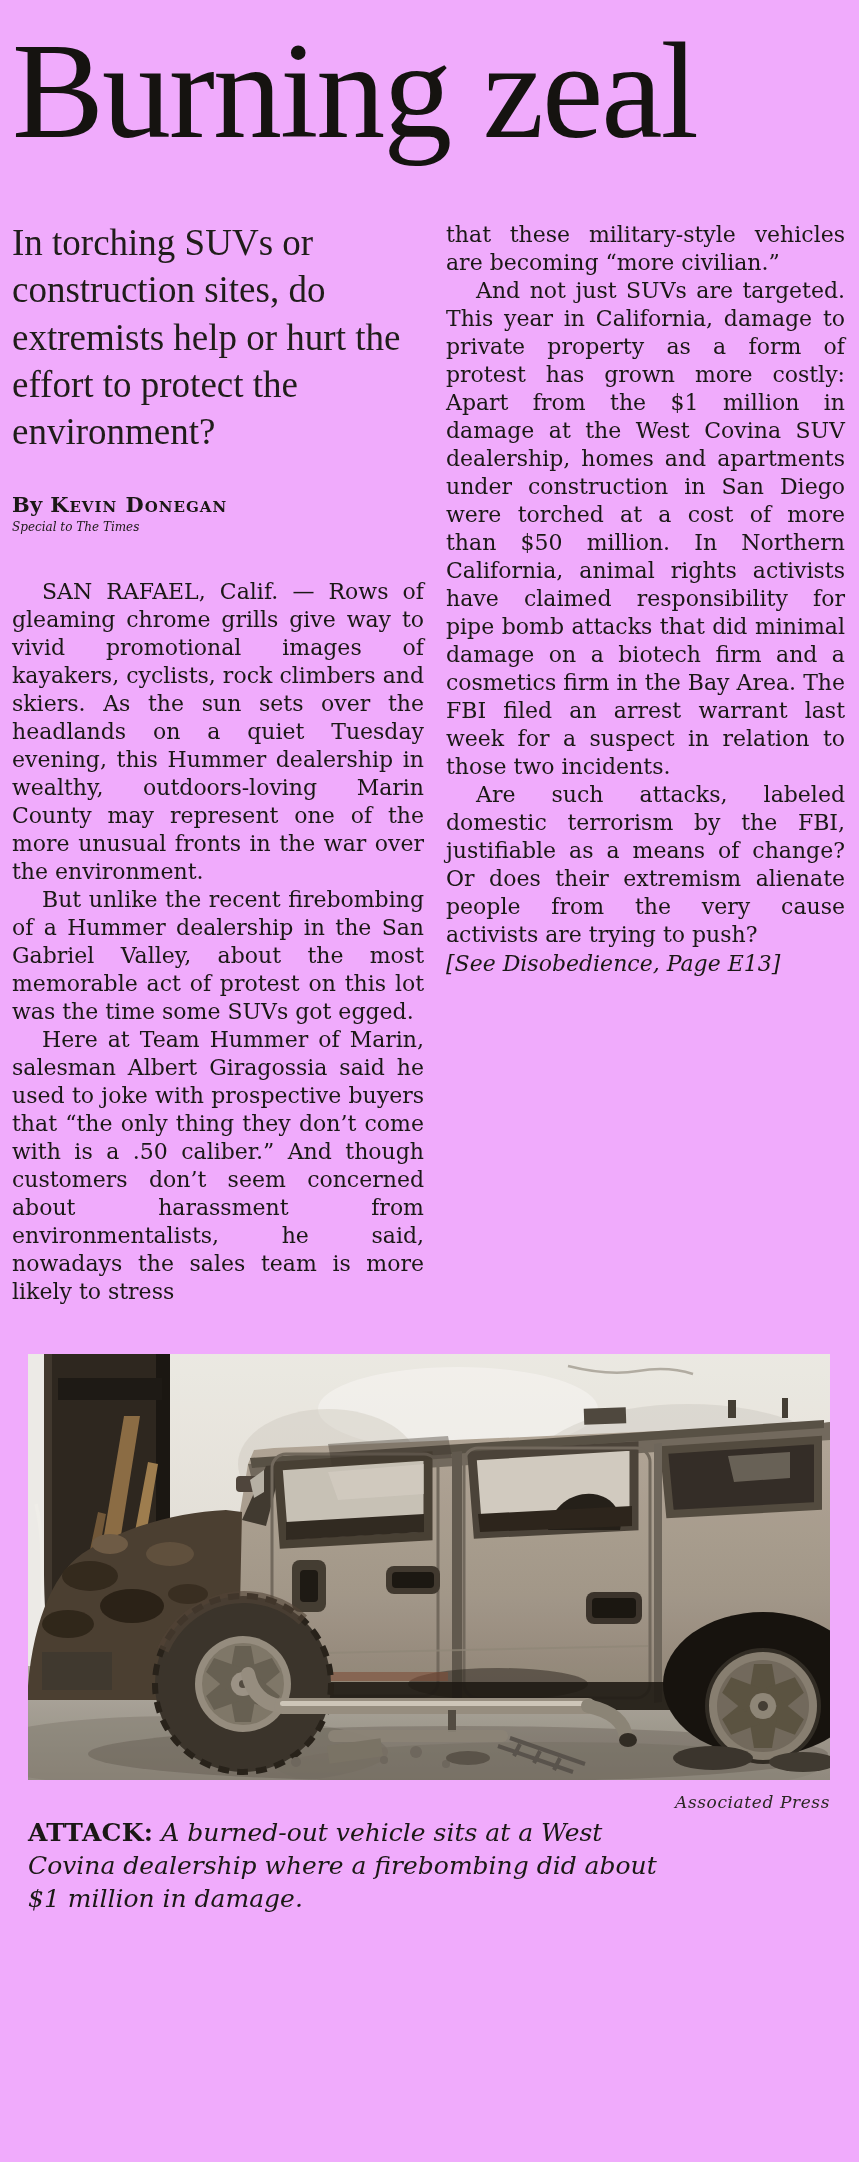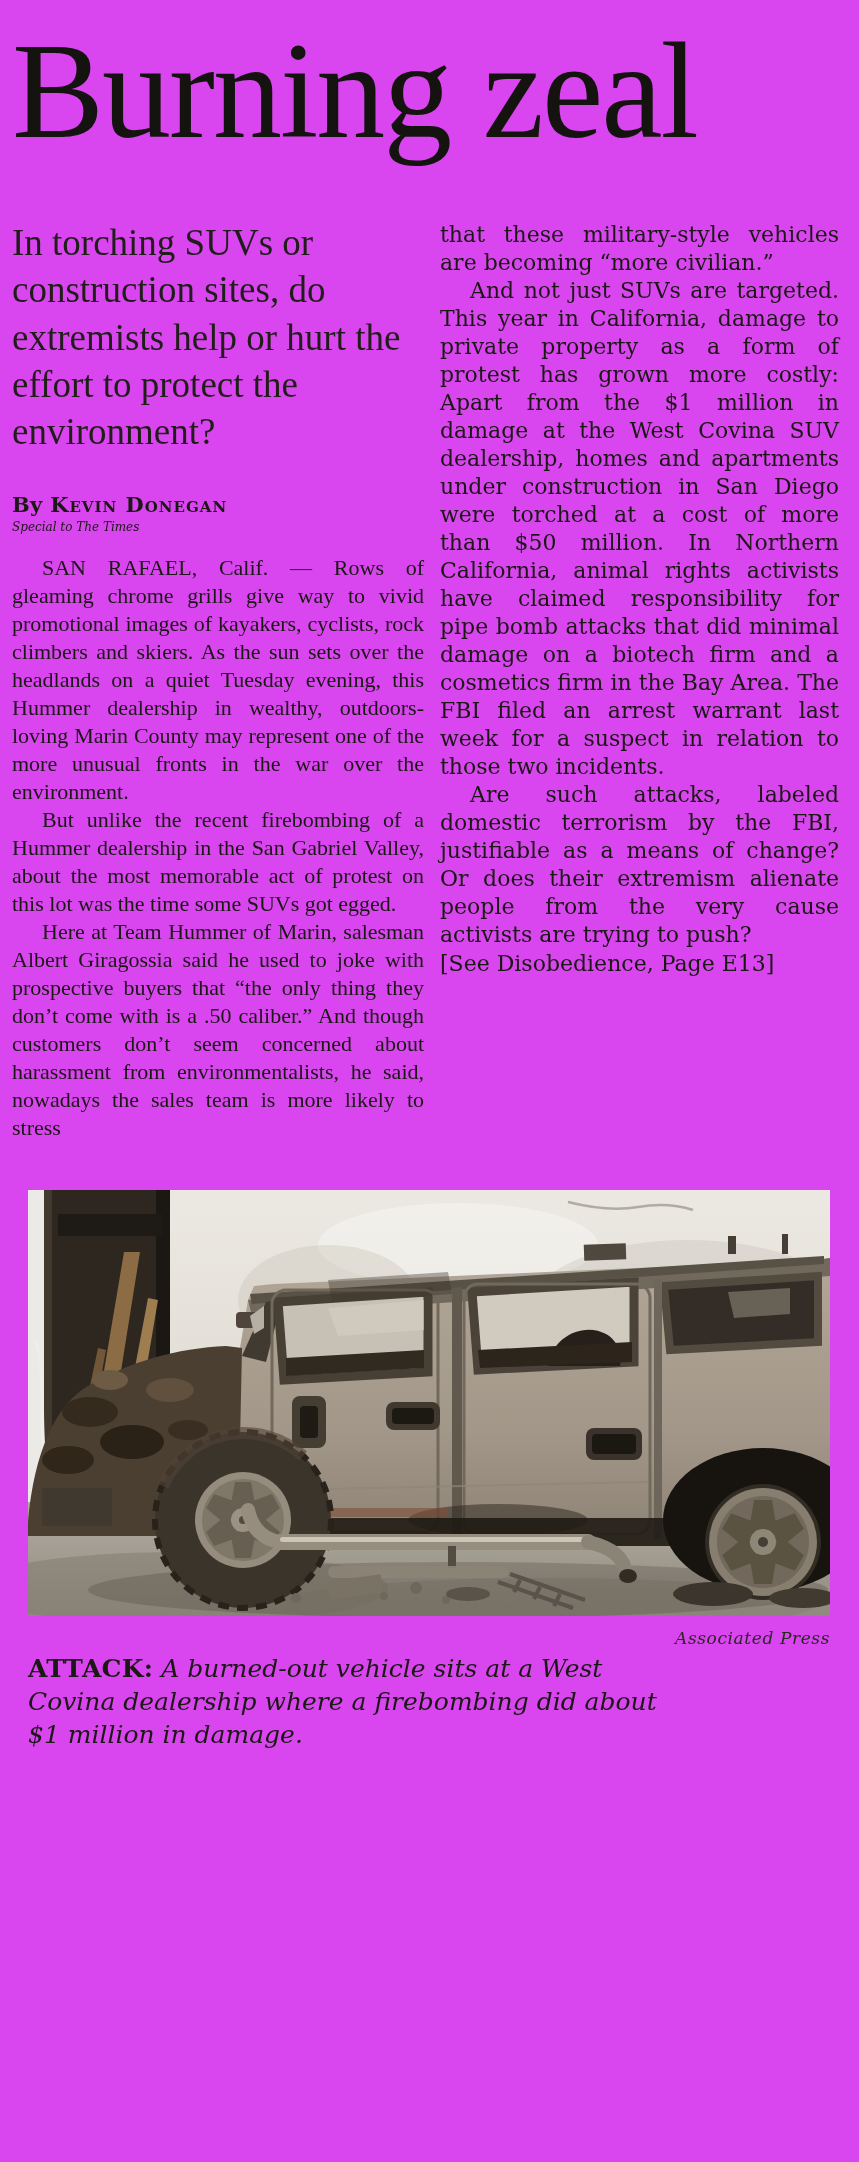--- a/index.html
+++ b/index.html
@@ -8,63 +8,64 @@
     background: #f6f6f4;
     color: #1b1816;
     font-family: "DejaVu Serif", serif;
   }
   .page {
     position: relative;
     width: 859px;
     min-height: 2162px;
     box-sizing: border-box;
     padding: 10px 12px 24px 12px;
-    background: #d946ef;
+    background: #f0abfc;
   }
   .headline {
     margin: 0 0 46px 0;
     font-family: "Liberation Serif", serif;
     font-weight: 400;
     font-size: 138px;
     line-height: 1.18;
     letter-spacing: -2px;
     color: #151310;
   }
   .headline span { display: block; white-space: nowrap; }
   .columns {
     display: flex;
-    gap: 16px;
+    gap: 22px;
     align-items: flex-start;
   }
   .col-left  { width: 412px; flex: 0 0 412px; }
   .col-right { width: 399px; flex: 0 0 399px; padding-top: 2px; }
   .standfirst {
     font-family: "Liberation Serif", serif;
     font-size: 37px;
     line-height: 1.28;
     max-width: 418px;
     margin: 0 0 36px 0;
     color: #201d1a;
   }
   .byline { font-size: 21px; font-weight: bold; letter-spacing: 0.3px; }
   .byline .name { font-variant: small-caps; letter-spacing: 1px; }
   .byline-credit {
     font-style: italic;
     font-size: 12px;
     margin-top: 3px;
   }
-  .body-text { margin-top: 20px; font-family: Liberation Serif, serif; }
+  .body-text { margin-top: 44px; }
   .body-text p, .col-right p {
     margin: 0;
     font-size: 22px;
     line-height: 28px;
     text-align: justify;
   }
   p.indent { text-indent: 30px; }
   .jump-line {
+    font-style: italic;
     text-align: left;
     font-size: 22px;
     margin-top: 1px !important;
   }
   figure.photo-figure {
     margin: 48px 0 0 16px;
     width: 802px;
   }
   .photo-svg { display: block; width: 802px; height: 426px; }
   .photo-credit {

